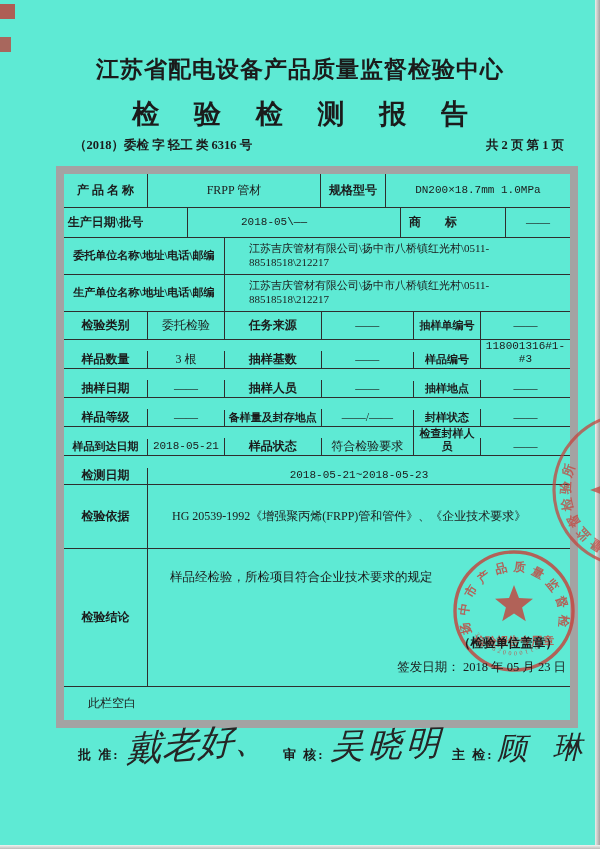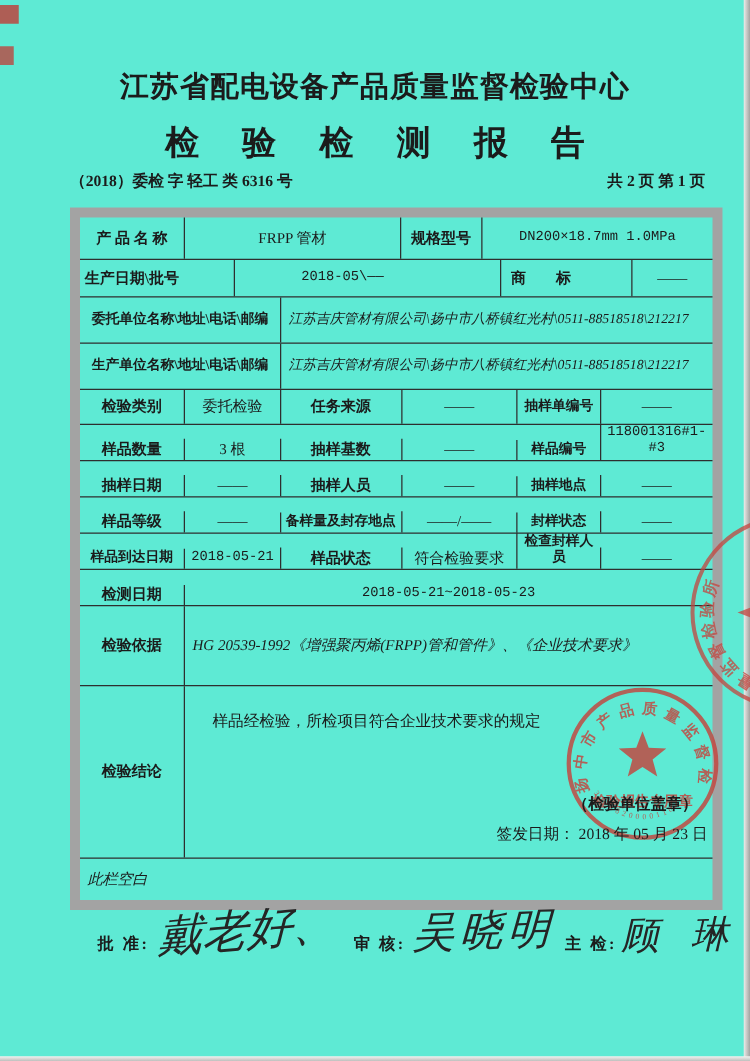--- a/index.html
+++ b/index.html
@@ -16,33 +16,33 @@
   .redsq{position:absolute; background:#c23b35;}
   .redsq.one{left:0; top:4px; width:15px; height:15px; opacity:.8;}
   .redsq.two{left:0; top:37px; width:11px; height:15px; opacity:.75;}
 
   
   .org-title{position:absolute; left:0; top:54px; width:100%; text-align:center;
     font-size:23px; font-weight:bold; letter-spacing:1px;}
   .report-title{position:absolute; left:0; top:96px; width:100%; text-align:center;
     font-size:27px; font-weight:bold; letter-spacing:14px; text-indent:14px;}
   .meta-line{position:absolute; left:0; top:137px; width:100%; font-size:12.5px; font-weight:bold;}
-  .meta-line .no{position:absolute; left:56px;}
+  .meta-line .no{position:absolute; left:74px;}
   .meta-line .pg{position:absolute; right:36px;}
 
   
   .tbl{position:absolute; left:56px; top:166px; width:506px;
     border:8px solid #a3a3a3; background:transparent; font-size:12px;}
   .tr{display:flex; border-top:1px solid #2e2e2e;}
   .tr:first-child{border-top:none;}
   .td{display:flex; align-items:center; justify-content:center;
     border-left:1px solid #2e2e2e; box-sizing:border-box; text-align:center;
     padding:1px 2px; line-height:1.25; overflow:hidden;}
   .td:first-child{border-left:none;}
-  .td.left{justify-content:flex-start; text-align:left; padding-left:6px;font-style:italic;}
+  .td.left{justify-content:flex-start; text-align:left; padding-left:24px;}
   .h33{height:33px;}.h29{height:29px;gap:40px;}.h36{height:36px;}.h27{height:27px;}
   .h28{height:28px;align-items:flex-end;}.h63{height:63px;}.h137{height:137px;}
   .w-a0{width:16.4%;}.w-a1{width:34.2%;}.w-a2{width:12.8%;}.w-rest{flex:1;}
   .w-b0{width:31.6%;}
   .w-c1{width:15.2%;}.w-c2{width:19.1%;}.w-c3{width:18.3%;}.w-c4{width:13.2%;}
   .small{font-size:11px;}
   .mono{font-family:"Liberation Mono","DejaVu Sans Mono",monospace; font-size:11px;}
   .bold{font-weight:bold;}
 
   

